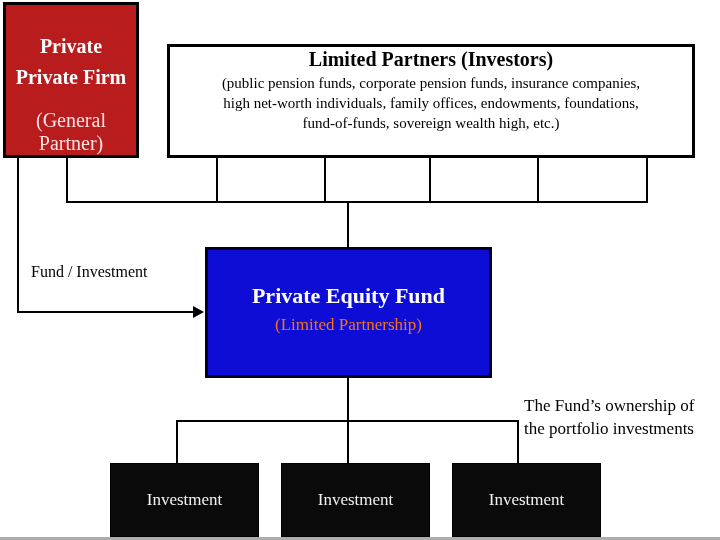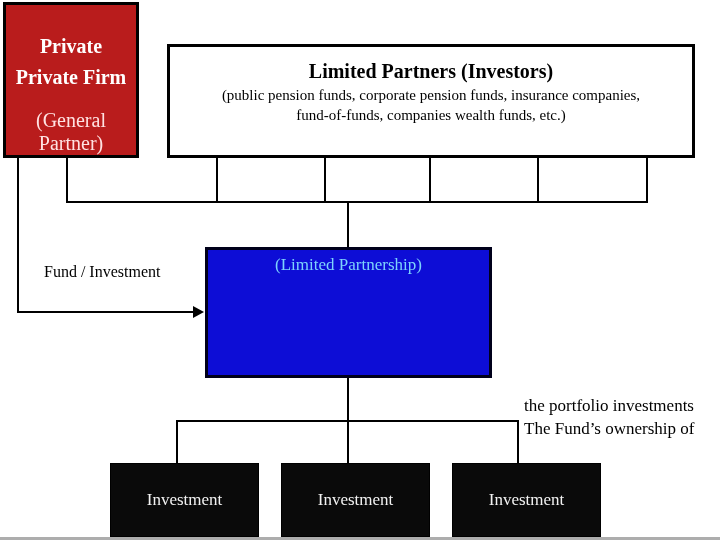--- a/index.html
+++ b/index.html
@@ -9,46 +9,46 @@
   }
   .box{position:absolute;box-sizing:border-box;border:3px solid #000;text-align:center;}
 
   
   #gp-box{left:3px;top:2px;width:136px;height:156px;background:#b91c1c;color:#ffffff;}
   #gp-box .title{font-weight:bold;font-size:20px;line-height:31px;padding-top:26px;}
   #gp-box .subtitle{font-size:20px;margin-top:16px;color:#ffe2e2;}
 
   
   #lp-box{left:167px;top:44px;width:528px;height:114px;background:#ffffff;color:#000;}
-  #lp-box .title{font-weight:bold;font-size:20px;line-height:24px;padding-top:12px;}
+  #lp-box .title{font-weight:bold;font-size:20px;line-height:24px;padding-top:0;}
   #lp-box .desc{font-size:15px;line-height:20px;margin-top:2px;}
 
   
   #fund-box{left:205px;top:247px;width:287px;height:131px;background:#0d0dd6;color:#ffffff;border-color:#00001a;}
   #fund-box .title{font-weight:bold;font-size:22px;line-height:28px;padding-top:32px;}
-  #fund-box .subtitle{font-size:17px;line-height:23px;margin-top:3px;color:#7dd3fc;}
+  #fund-box .subtitle{font-size:17px;line-height:23px;margin-top:3px;color:#f97316;}
 
   
   .inv-box{position:absolute;top:463px;width:149px;height:74px;background:#0a0a0a;
     display:flex;align-items:center;justify-content:center;border:1px solid #000;box-sizing:border-box;}
   .inv-box span{color:#f2f2f2;font-size:17px;}
   #inv-1{left:110px;} #inv-2{left:281px;} #inv-3{left:452px;}
 
   
   .line{position:absolute;background:#000000;}
   .vl{width:2px;} .hl{height:2px;}
 
   
   #arrowhead{position:absolute;left:193px;top:306px;width:0;height:0;
     border-top:6px solid transparent;border-bottom:6px solid transparent;border-left:11px solid #000;}
 
   
   .lbl{position:absolute;color:#000;white-space:nowrap;}
   #lbl-ownership{left:352px;top:220px;font-size:16px;}
-  #lbl-mgmt{left:44px;top:261px;font-size:16px;line-height:21px;}
+  #lbl-mgmt{left:31px;top:261px;font-size:16px;line-height:21px;}
   #lbl-portfolio{left:524px;top:394px;font-size:17px;line-height:23px;}
 
   
   #bottom-strip{position:absolute;left:0;top:537px;width:720px;height:3px;background:#adadad;}
 </style>
 </head>
 <body>
 
 <div id="canvas">
 
@@ -57,21 +57,22 @@
       <div>Private</div>
       <div>Private Firm</div>
     </div>
     <div class="subtitle">(General Partner)</div>
   </div>
 
   <div class="box" id="lp-box">
     <div class="title">Limited Partners (Investors)</div>
     <div class="desc">
       <div>(public pension funds, corporate pension funds, insurance companies,</div>
-      <div>fund-of-funds, companies wealth funds, etc.)</div>
+      <div>high net-worth individuals, family offices, endowments, foundations,</div>
+      <div>fund-of-funds, sovereign wealth high, etc.)</div>
     </div>
   </div>
 
   <div class="line vl" style="left:17px;top:157px;height:156px;"></div>
   <div class="line vl" style="left:66px;top:157px;height:46px;"></div>
   <div class="line vl" style="left:216px;top:156px;height:46px;"></div>
   <div class="line vl" style="left:324px;top:156px;height:46px;"></div>
   <div class="line vl" style="left:429px;top:156px;height:46px;"></div>
   <div class="line vl" style="left:537px;top:156px;height:46px;"></div>
   <div class="line vl" style="left:646px;top:156px;height:46px;"></div>
@@ -80,32 +81,33 @@
 
   <div class="line hl" style="left:17px;top:311px;width:178px;"></div>
   <div id="arrowhead"></div>
 
 
   <div class="lbl" id="lbl-mgmt">
     <div>Fund / Investment</div>
   </div>
 
   <div class="box" id="fund-box">
+    <div class="title">Private Equity Fund</div>
     <div class="subtitle">(Limited Partnership)</div>
   </div>
 
   <div class="line vl" style="left:347px;top:378px;height:43px;"></div>
   <div class="line hl" style="left:176px;top:420px;width:343px;"></div>
   <div class="line vl" style="left:176px;top:421px;height:42px;"></div>
   <div class="line vl" style="left:347px;top:421px;height:42px;"></div>
   <div class="line vl" style="left:517px;top:421px;height:42px;"></div>
 
   <div class="lbl" id="lbl-portfolio">
+    <div>The Fund’s ownership of</div>
     <div>the portfolio investments</div>
-    <div>The Fund’s ownership of</div>
   </div>
 
   <div class="inv-box" id="inv-1">
     <span>Investment</span>
   </div>
   <div class="inv-box" id="inv-2">
     <span>Investment</span>
   </div>
   <div class="inv-box" id="inv-3">
     <span>Investment</span>

